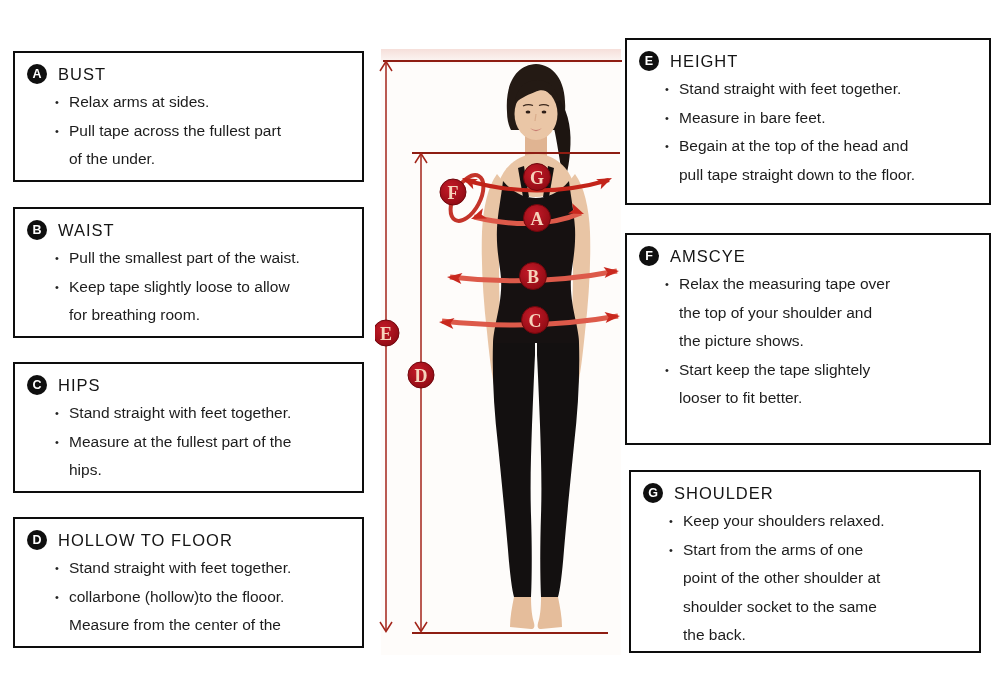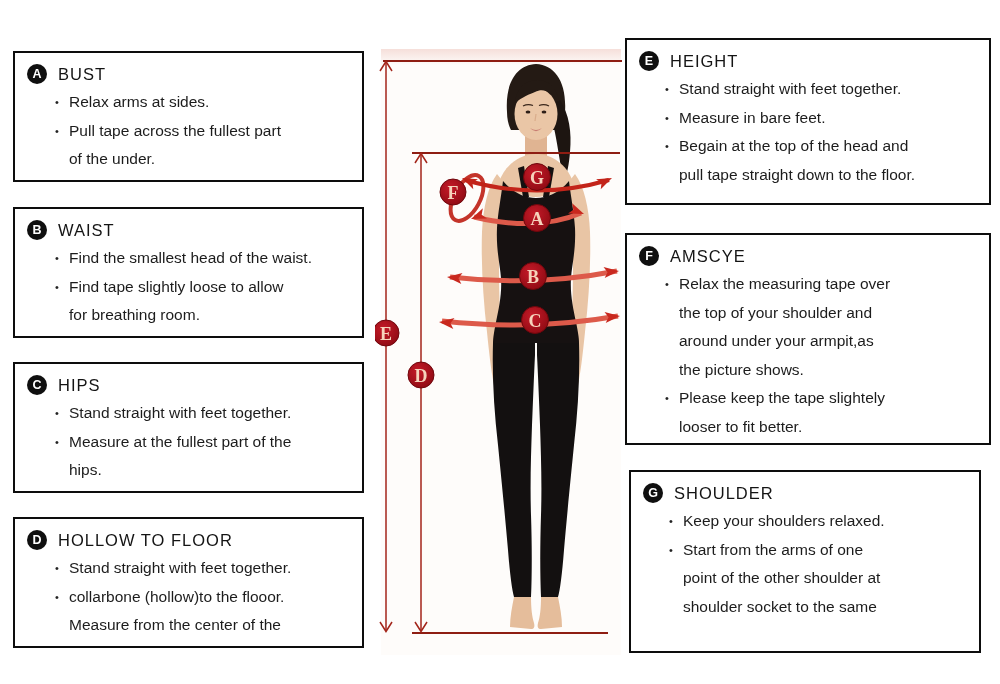--- a/index.html
+++ b/index.html
@@ -49,24 +49,24 @@
   </div>
 </section>
 
 <section class="box" style="left:13px;top:207px;width:351px;height:131px">
   <div class="box-title">
     <span class="tbadge">B</span>
     <span>WAIST</span>
   </div>
   <div class="bullets">
     <div class="bullet">
-      <div>Find the smallest head of the waist.</div>
-    </div>
-    <div class="bullet">
-      <div>Find tape slightly loose to allow</div>
+      <div>Pull the smallest part of the waist.</div>
+    </div>
+    <div class="bullet">
+      <div>Keep tape slightly loose to allow</div>
       <div>for breathing room.</div>
     </div>
   </div>
 </section>
 
 <section class="box" style="left:13px;top:362px;width:351px;height:131px">
   <div class="box-title">
     <span class="tbadge">C</span>
     <span>HIPS</span>
   </div>
@@ -118,43 +118,43 @@
 
 <section class="box" style="left:625px;top:233px;width:366px;height:212px">
   <div class="box-title">
     <span class="tbadge">F</span>
     <span>AMSCYE</span>
   </div>
   <div class="bullets rb">
     <div class="bullet">
       <div>Relax the measuring tape over</div>
       <div>the top of your shoulder and</div>
-      <div>around under your armpit,as</div>
       <div>the picture shows.</div>
     </div>
     <div class="bullet">
-      <div>Please keep the tape slightely</div>
+      <div>Start keep the tape slightely</div>
       <div>looser to fit better.</div>
     </div>
   </div>
 </section>
 
 <section class="box" style="left:629px;top:470px;width:352px;height:183px">
   <div class="box-title">
     <span class="tbadge">G</span>
     <span>SHOULDER</span>
   </div>
   <div class="bullets rb">
     <div class="bullet">
       <div>Keep your shoulders relaxed.</div>
     </div>
     <div class="bullet">
       <div>Start from the arms of one</div>
       <div>point of the other shoulder at</div>
       <div>shoulder socket to the same</div>
+      <div>the back.</div>
     </div>
   </div>
 </section>
 
 <div class="figure-wrap">
 <svg width="250" height="622" viewBox="0 0 250 622">
   <defs>
     <radialGradient id="bg-red" cx="40%" cy="35%" r="75%">
       <stop offset="0%" stop-color="#c41a28"></stop>
       <stop offset="100%" stop-color="#8c0a12"></stop>

